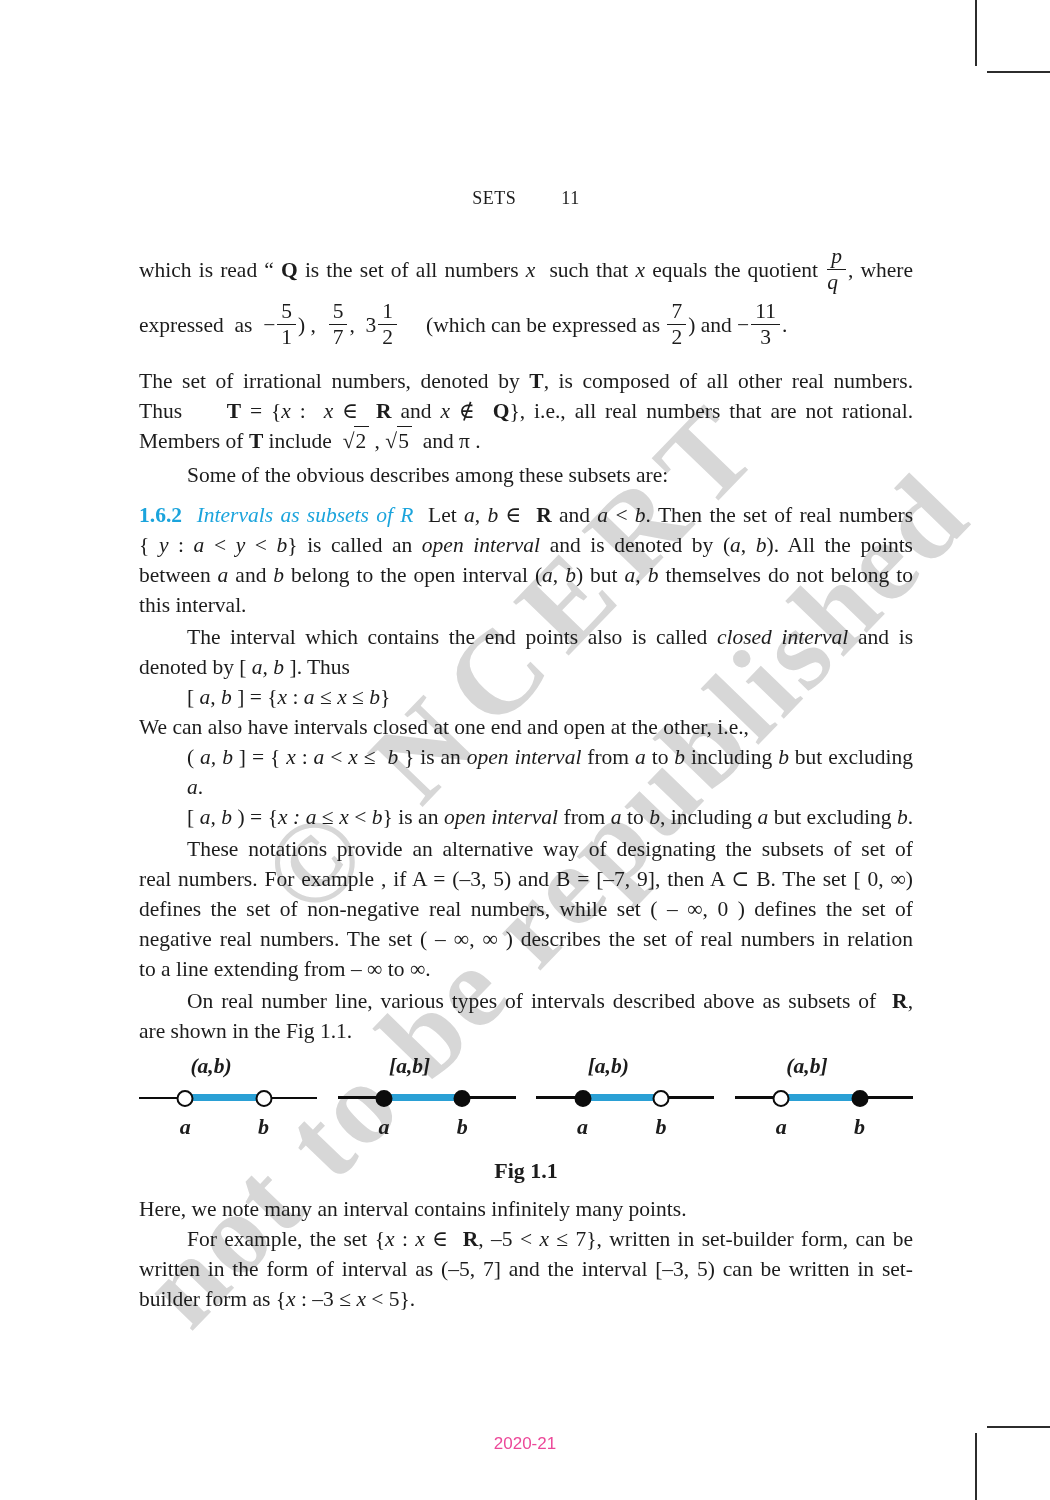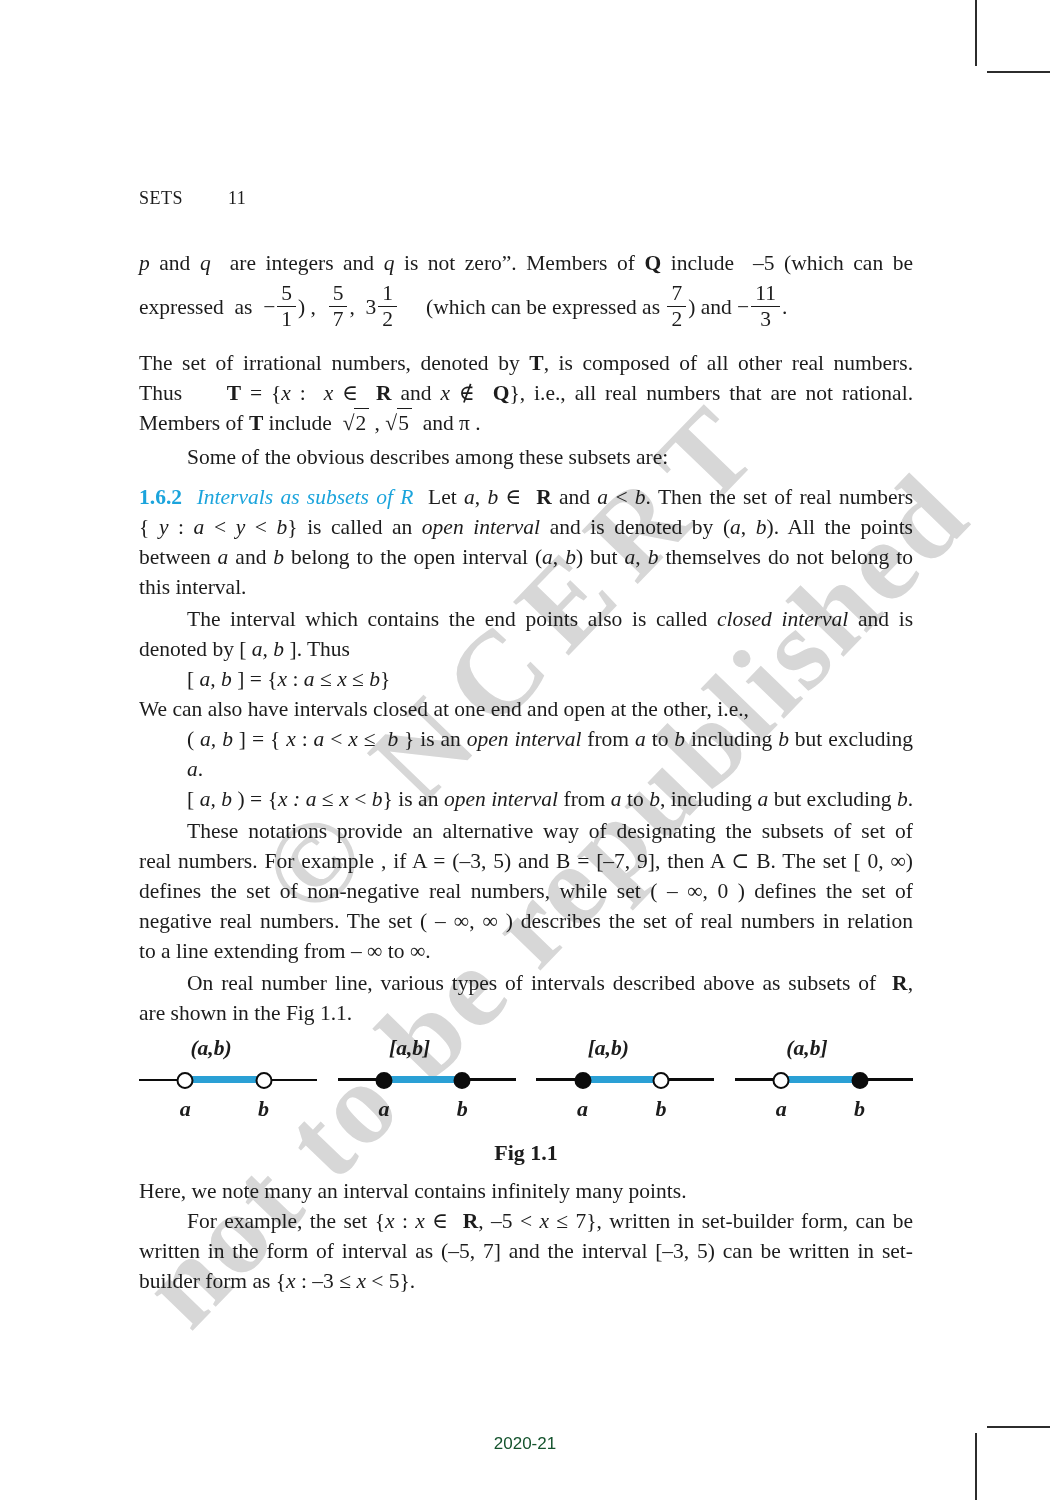--- a/index.html
+++ b/index.html
@@ -19,21 +19,21 @@
   .wm2 { left:555px; top:900px; font-size:116px; letter-spacing:4px;
          transform:translate(-50%,-50%) rotate(-46deg); }
   
   .cm { position:absolute; background:#2c2c2c; z-index:2; }
   .cm-v1 { left:975px; top:0; width:2px; height:66px; }
   .cm-h1 { left:987px; top:71px; width:63px; height:2px; }
   .cm-h2 { left:987px; top:1426px; width:63px; height:2px; }
   .cm-v2 { left:975px; top:1433px; width:2px; height:67px; }
   
   .header { position:absolute; top:188px; left:139px; width:774px; z-index:1;
-            text-align:left; font-size:18px; letter-spacing:0.5px; }
+            text-align:center; font-size:18px; letter-spacing:0.5px; }
   .header .pgnum { display:inline-block; margin-left:40px; }
   
   .content { position:absolute; left:139px; top:248px; width:774px; z-index:1;
              font-size:21.5px; }
   .line { line-height:30px; min-height:30px; }
   .line.j { text-align:justify; text-align-last:justify; }
   .line.i1 { padding-left:48px; }
   .line.i2 { padding-left:76px; }
   #para1 .line { margin-bottom:7px; }
   #para1 { margin-bottom:15px; }
@@ -68,21 +68,21 @@
          border:2.6px solid #0c0c0c; border-radius:50%; background:#ffffff;
          box-sizing:border-box; transform:translateX(-50%); }
   .dot.closed { background:#0c0c0c; }
   .ivl-ab { position:relative; height:32px; font-weight:bold; font-style:italic;
             font-size:22px; }
   .ivl-ab span { position:absolute; transform:translateX(-50%); top:4px; }
   .fig-caption { text-align:center; font-weight:bold; font-size:22px; margin-top:16px; }
   
   .footer { position:absolute; left:0; width:1050px; top:1434px; z-index:1;
             text-align:center; font-family:"Liberation Sans","DejaVu Sans",sans-serif;
-            font-size:17px; color:#14532d; }
+            font-size:17px; color:#ec4899; }
 </style>
 </head>
 <body>
 
 <div class="page">
 
   <div class="wm wm1">© NCERT</div>
   <div class="wm wm2">not to be republished</div>
 
   <div class="cm cm-v1"></div>
@@ -90,21 +90,21 @@
   <div class="cm cm-h2"></div>
   <div class="cm cm-v2"></div>
 
   <div class="header">
     <span>SETS</span>
     <span class="pgnum">11</span>
   </div>
 
   <div class="content">
     <div class="para" id="para1">
-        <div class="line j"><i>p</i> and <i>q</i>&nbsp; are integers and <i>q</i> is not zero”. Members of <b>Q</b> include&nbsp; –5 (which can be</div>
+        <div class="line j">which is read “ <b>Q</b> is the set of all numbers <i>x</i>&nbsp; such that <i>x</i> equals the quotient <span class="frac"><span class="fn"><i>p</i></span><span class="fd"><i>q</i></span></span>, where</div>
         <div class="line">expressed&nbsp; as&nbsp; −<span class="frac"><span class="fn">5</span><span class="fd">1</span></span>) ,&nbsp; <span class="frac"><span class="fn">5</span><span class="fd">7</span></span>,&nbsp; 3<span class="frac"><span class="fn">1</span><span class="fd">2</span></span>&nbsp;&nbsp;&nbsp;&nbsp; (which can be expressed as <span class="frac"><span class="fn">7</span><span class="fd">2</span></span>) and −<span class="frac"><span class="fn">11</span><span class="fd">3</span></span>.</div>
       </div>
     <div class="para" id="para2">
         <div class="line j">The set of irrational numbers, denoted by <b>T</b>, is composed of all other real numbers.</div>
         <div class="line j">Thus&nbsp;&nbsp;&nbsp;&nbsp; <b>T</b> = {<i>x</i> :&nbsp; <i>x</i> ∈&nbsp; <b>R</b> and <i>x</i> ∉&nbsp; <b>Q</b>}, i.e., all real numbers that are not rational.</div>
         <div class="line">Members of <b>T</b> include&nbsp; <span class="sqrt">√<span class="rad">2</span></span> , <span class="sqrt">√<span class="rad">5</span></span>&nbsp; and π .</div>
       </div>
     <div class="para" id="para3">
         <div class="line i1">Some of the obvious describes among these subsets are:</div>
       </div>

